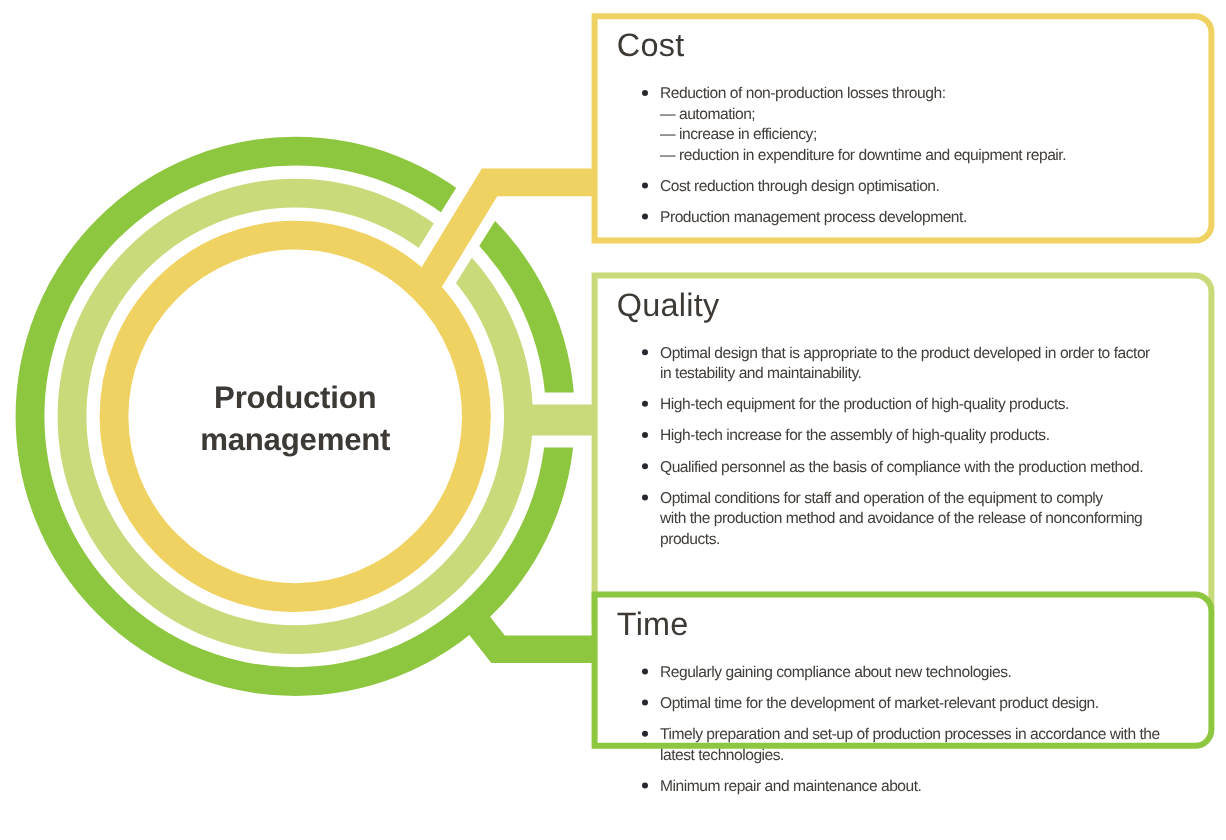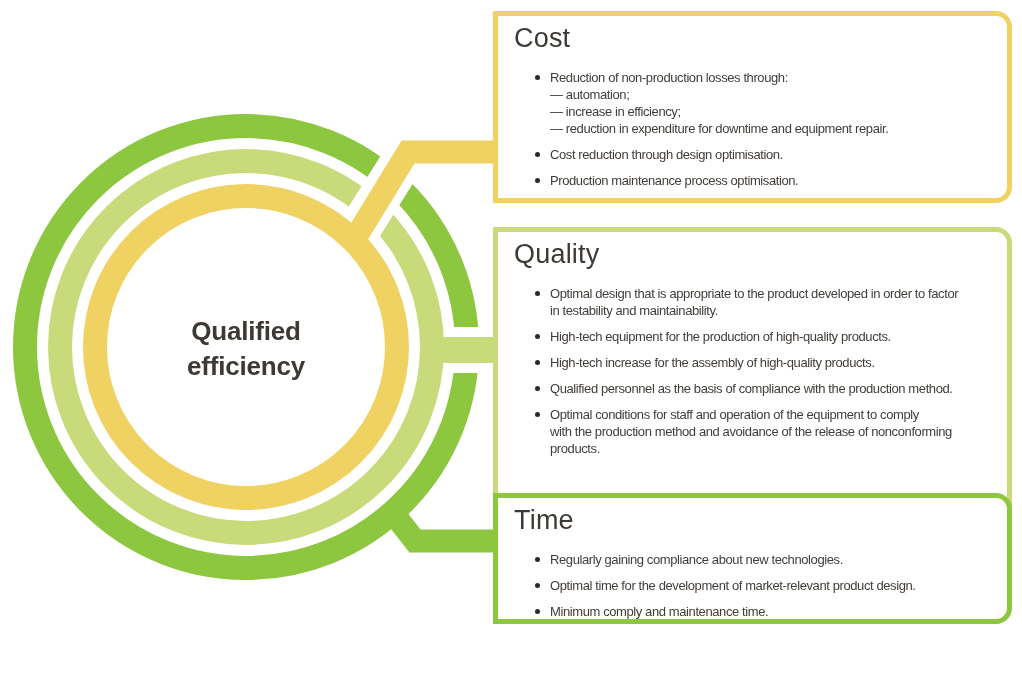--- a/index.html
+++ b/index.html
@@ -47,41 +47,41 @@
 
     <line x1="362" y1="225" x2="406" y2="155" stroke-width="42" stroke="#ffffff"></line>
     <line x1="446" y1="350" x2="482" y2="350" stroke-width="46" stroke="#ffffff"></line>
 
     <polyline points="353,242 408,152 497,152" fill="none" stroke-width="23" stroke-linejoin="miter" stroke="#f0d262"></polyline>
     <line x1="424" y1="350" x2="497" y2="350" stroke-width="26" stroke="#c8da79"></line>
     <polyline points="386,504 415,541 497,541" fill="none" stroke-width="23" stroke-linejoin="miter" stroke="#8dc63f"></polyline>
   </svg>
 
   <div class="center-label">
-    <div>Qualified</div>
-    <div>efficiency</div>
+    <div>Production</div>
+    <div>management</div>
   </div>
 
   <div class="box box-cost" style="border-color: rgb(240, 210, 98);">
     <h2>Cost</h2>
     <ul>
         <li>
           <span class="dot"></span>
           <span class="bullet-text">Reduction of non-production losses  through:
 — automation;
 — increase in efficiency;
 — reduction in expenditure for downtime and equipment repair.</span>
         </li>
         <li>
           <span class="dot"></span>
           <span class="bullet-text">Cost reduction through design optimisation.</span>
         </li>
         <li>
           <span class="dot"></span>
-          <span class="bullet-text">Production maintenance process optimisation.</span>
+          <span class="bullet-text">Production management process development.</span>
         </li>
       </ul>
   </div>
 
   <div class="box box-quality" style="border-color: rgb(200, 218, 121);">
     <h2>Quality</h2>
     <ul>
         <li>
           <span class="dot"></span>
           <span class="bullet-text">Optimal design that is appropriate to the product developed in order to factor
@@ -114,18 +114,23 @@
         <li>
           <span class="dot"></span>
           <span class="bullet-text">Regularly gaining compliance about new technologies.</span>
         </li>
         <li>
           <span class="dot"></span>
           <span class="bullet-text">Optimal time for the development of market-relevant product design.</span>
         </li>
         <li>
           <span class="dot"></span>
-          <span class="bullet-text">Minimum comply and maintenance time.</span>
+          <span class="bullet-text">Timely preparation and set-up of production processes in accordance with the
+latest technologies.</span>
+        </li>
+        <li>
+          <span class="dot"></span>
+          <span class="bullet-text">Minimum repair and maintenance about.</span>
         </li>
       </ul>
   </div>
 
 </div>
 
 </body></html>

